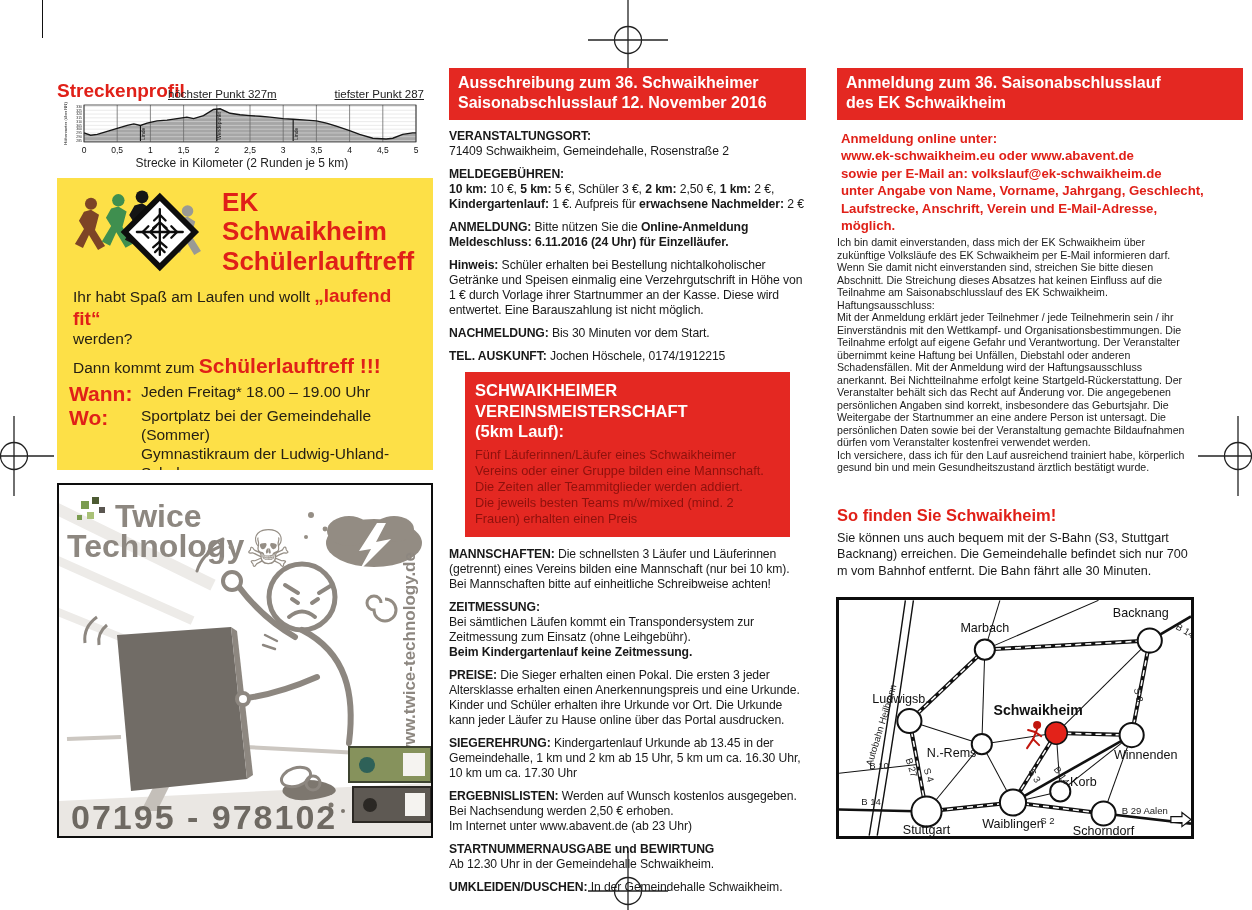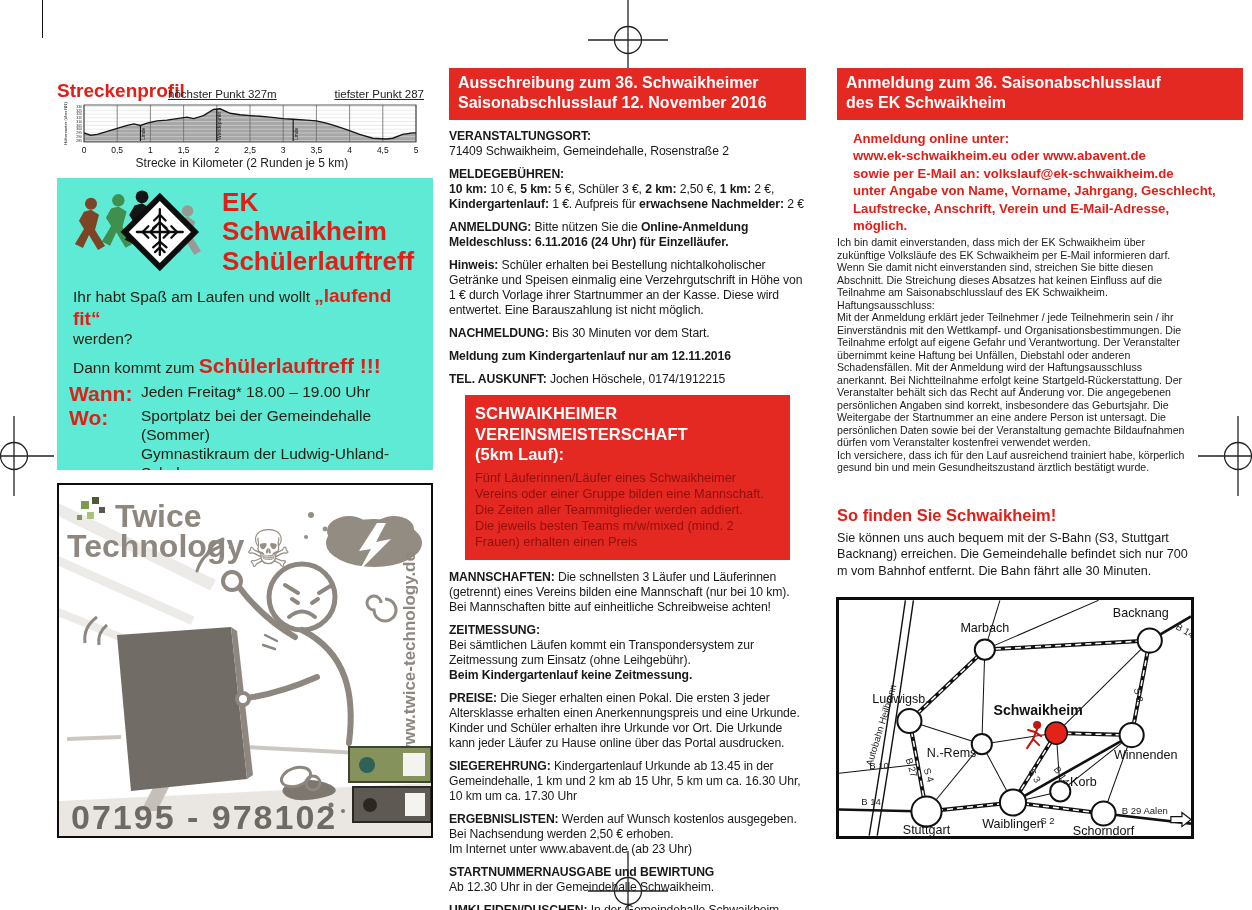--- a/index.html
+++ b/index.html
@@ -29,30 +29,30 @@
 
   
   .mid-body{margin-top:9px;}
   .mid-body p{font-size:12.2px;line-height:1.23;margin:0 0 8px;letter-spacing:-0.1px;}
   .b{font-weight:bold;}
   .vm-box{background:#e42822;padding:8px 10px 10px;margin:2px 16px 10px;}
   .vm-box .vm-title{color:#fff;font-weight:bold;font-size:16.5px;line-height:1.25;margin:0 0 5px;}
   .vm-box .vm-body{color:#8e110d;font-size:12.8px;line-height:1.25;}
 
   
-  .right-online{position:absolute;left:16px;top:62px;font-size:13.2px;font-weight:bold;color:#e02018;line-height:1.32;}
+  .right-online{position:absolute;left:4px;top:62px;font-size:13.2px;font-weight:bold;color:#e02018;line-height:1.32;}
   .right-legal{position:absolute;left:0;top:168px;width:357px;max-height:268px;overflow:hidden;
                font-size:10.6px;line-height:1.18;color:#1c1c1c;}
   .right-find-heading{position:absolute;left:0;top:438px;font-size:16.5px;}
   .right-find-text{position:absolute;left:0;top:462px;width:357px;font-size:12.6px;line-height:1.3;}
   .map-box{position:absolute;left:-1px;top:529px;width:358px;height:242px;border:3px solid #0d0d0d;
            background:#fff;box-sizing:border-box;}
 
   
-  .yellow-ad{position:absolute;left:57px;top:178px;width:376px;height:292px;background:#5eead4;
+  .yellow-ad{position:absolute;left:57px;top:178px;width:376px;height:292px;background:#fde047;
              box-sizing:border-box;padding:6px 12px;overflow:hidden;}
   .ya-top{display:flex;align-items:center;}
   .ya-titles{font-size:26px;font-weight:bold;color:#e02018;line-height:1.12;margin-left:2px;}
   .ya p{margin:4px;font-size:15.5px;line-height:1.22;color:#262014;}
   .ya .red{color:#e02018;}
   .ya .big{font-size:19px;font-weight:bold;}
   .ya .big2{font-size:21px;font-weight:bold;}
   .ya .sm{font-size:12.5px;}
   .ya-row{display:flex;margin-top:3px;}
   .ya-label{width:72px;flex:none;font-size:21px;font-weight:bold;color:#e02018;line-height:1;}
@@ -314,21 +314,20 @@
     <div class="red-box">
       <div>Ausschreibung zum 36. Schwaikheimer</div>
       <div>Saisonabschlusslauf  12. November 2016</div>
     </div>
     <div class="mid-body">
       <p><span class="b">VERANSTALTUNGSORT:</span><br><span>71409 Schwaikheim, Gemeindehalle, Rosenstraße 2</span></p>
       <p><span class="b">MELDEGEBÜHREN:</span><br><span class="b">10 km:</span><span> 10 €, </span><span class="b">5 km:</span><span> 5 €, Schüler 3 €, </span><span class="b">2 km:</span><span> 2,50 €, </span><span class="b">1 km:</span><span> 2 €,</span><br><span class="b">Kindergartenlauf:</span><span> 1 €.   Aufpreis für </span><span class="b">erwachsene Nachmelder:</span><span> 2 €</span></p>
       <p><span class="b">ANMELDUNG:</span><span> Bitte nützen Sie die </span><span class="b">Online-Anmeldung</span><br><span class="b">Meldeschluss: 6.11.2016 (24 Uhr) für Einzelläufer.</span></p>
       <p><span class="b">Hinweis:</span><span> Schüler erhalten bei Bestellung nichtalkoholischer Getränke und Speisen einmalig eine Verzehrgutschrift in Höhe von 1 € durch Vorlage ihrer Startnummer an der Kasse. Diese wird entwertet. Eine Barauszahlung ist nicht möglich.</span></p>
       <p><span class="b">NACHMELDUNG:</span><span> Bis 30 Minuten vor dem Start.</span></p>
-      <p><span class="b">Meldung zum Kindergartenlauf nur am 12.11.2016</span></p>
       <p><span class="b">TEL. AUSKUNFT:</span><span> Jochen Höschele, 0174/1912215</span></p>
 
       <div class="vm-box">
         <div class="vm-title">
           <div>SCHWAIKHEIMER VEREINSMEISTERSCHAFT</div>
           <div>(5km Lauf):</div>
         </div>
         <div class="vm-body"><span>Fünf Läuferinnen/Läufer eines Schwaikheimer Vereins oder einer Gruppe bilden eine Mannschaft. Die Zeiten aller Teammitglieder werden addiert.</span><br><span>Die jeweils besten Teams m/w/mixed (mind. 2 Frauen) erhalten einen Preis</span></div>
       </div>
 

